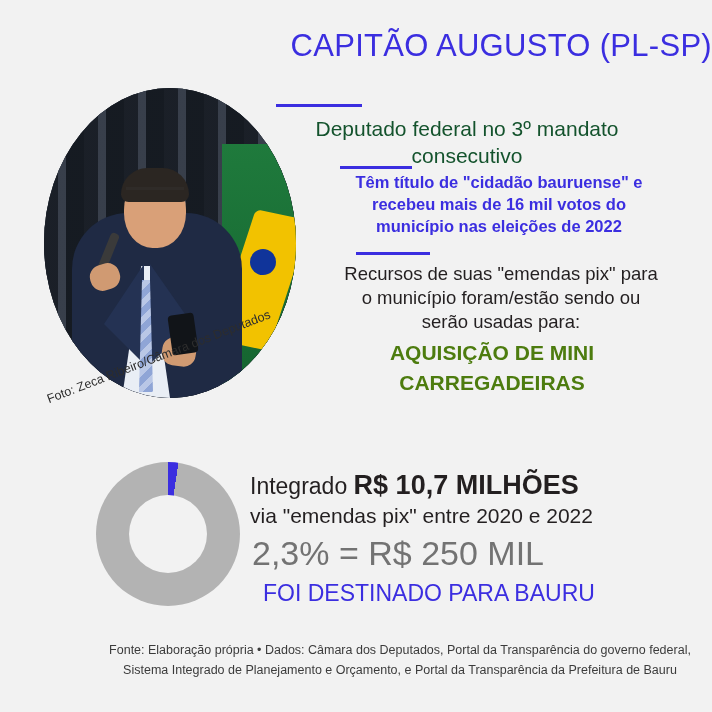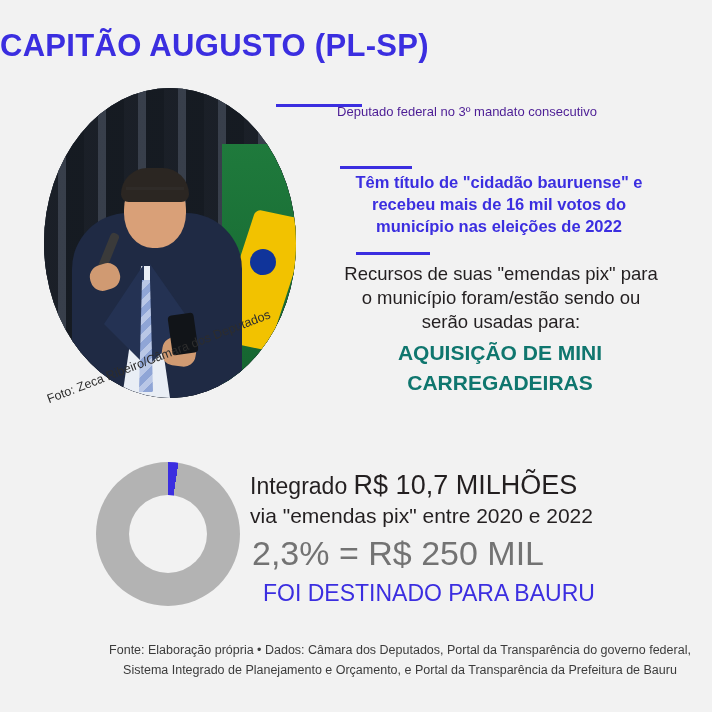--- a/index.html
+++ b/index.html
@@ -21,23 +21,23 @@
     height: 712px;
     background: #f2f2f2;
   }
 
   
   .title {
     position: absolute;
     top: 28px;
     left: 0;
     width: 712px;
-    text-align: left;
+    text-align: right;
     font-size: 31px;
-    font-weight: bold;
+    font-weight: normal;
     letter-spacing: 0.3px;
     color: #3b2ee0;
   }
 
   
   .photo-wrap {
     position: absolute;
     left: 44px;
     top: 88px;
     width: 252px;
@@ -243,49 +243,49 @@
   .rule-2 { left: 340px; top: 166px; width: 72px; }
   .rule-3 { left: 356px; top: 252px; width: 74px; }
 
   .blk {
     position: absolute;
     text-align: center;
     line-height: 1.28;
   }
   .blk-1 {
     left: 292px;
-    top: 104px;
+    top: 116px;
     width: 350px;
-    font-size: 13px;
-    color: #4c1d95;
+    font-size: 21px;
+    color: #14532d;
   }
   .blk-2 {
     left: 340px;
     top: 172px;
     width: 318px;
     font-size: 16.5px;
     font-weight: bold;
     color: #3b2ee0;
     line-height: 1.33;
   }
   .blk-3 {
     left: 338px;
     top: 262px;
     width: 326px;
     font-size: 18.5px;
     color: #231f20;
     line-height: 1.3;
   }
   .blk-4 {
-    left: 348px;
+    left: 340px;
     top: 338px;
     width: 304px;
     font-size: 21px;
     font-weight: bold;
-    color: #0f766e;
+    color: #4d7c0f;
     line-height: 1.45;
   }
 
   
   .donut-wrap {
     position: absolute;
     left: 96px;
     top: 462px;
     width: 144px;
     height: 144px;
@@ -308,21 +308,21 @@
 
   
   .stat-1 {
     position: absolute;
     left: 250px;
     top: 470px;
     width: 420px;
     font-size: 23px;
     color: #231f20;
   }
-  .stat-1 b { font-size: 27px; font-weight: normal; }
+  .stat-1 b { font-size: 27px; font-weight: bold; }
   .stat-2 {
     position: absolute;
     left: 250px;
     top: 504px;
     width: 430px;
     font-size: 21px;
     color: #231f20;
   }
   .stat-3 {
     position: absolute;

